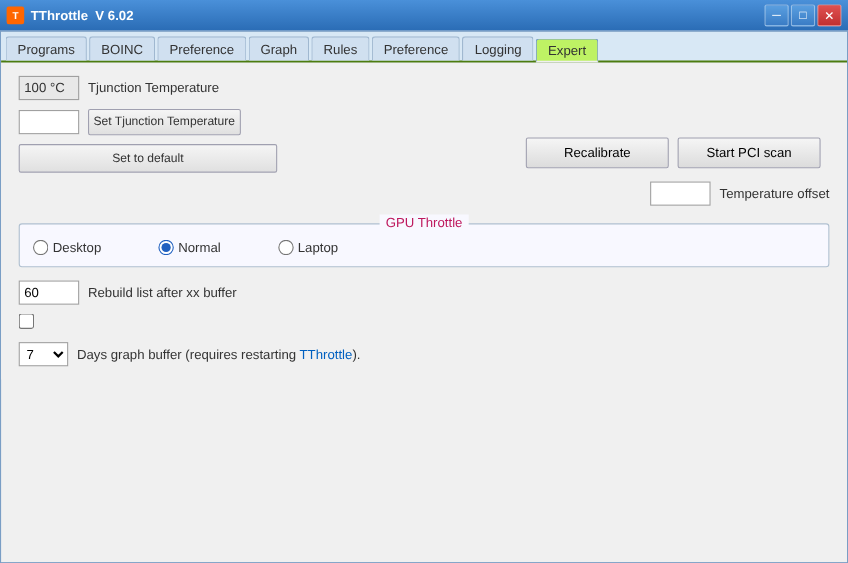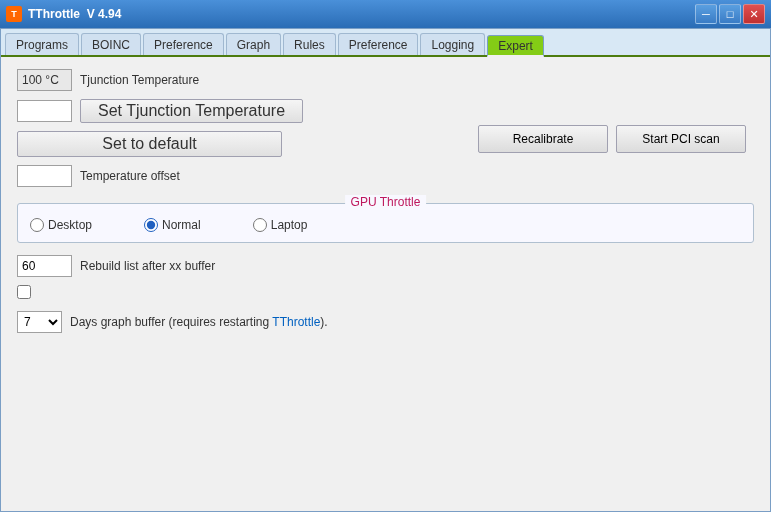--- a/index.html
+++ b/index.html
@@ -84,21 +84,21 @@
       cursor: pointer;
       margin-right: 2px;
       border-radius: 3px 3px 0 0;
       font-size: 12px;
       color: #333;
       height: 22px;
       display: flex;
       align-items: center;
     }
     .tab.active {
-      background: #84cc16;
+      background: #bef264;
       border-color: #7a9ec5;
       border-bottom: 2px solid #f0f0f0;
       margin-bottom: -2px;
       font-weight: normal;
       justify-content: flex-end;
     }
 
     
     .content {
       padding: 12px 16px;
@@ -121,25 +121,25 @@
       padding: 2px 4px;
       font-size: 12px;
     }
     .input-small.gray-bg {
       background: #e8e8e8;
       color: #333;
     }
 
     .btn {
       height: 24px;
-      padding: 0 17px;
+      padding: 0 4px;
       border: 1px solid #a0a0b0;
       background: linear-gradient(to bottom, #f5f5f5, #e0e0e0);
       cursor: pointer;
-      font-size: 16px;
+      font-size: 11px;
       border-radius: 2px;
       color: #333;
     }
 
     .label-text {
       font-size: 12px;
       color: #333;
     }
 
     
@@ -243,21 +243,21 @@
     .relative-container {
       position: relative;
     }
   </style>
 </head>
 <body>
 
 <div class="title-bar">
   <div class="title-bar-icon">T</div>
   <span class="title-bar-text">
-    <span>TThrottle</span>&nbsp;&nbsp;<span>V 4.94</span>
+    <span>TThrottle</span>&nbsp;&nbsp;<span>V 6.02</span>
   </span>
   <div class="title-bar-controls">
     <button class="title-btn">─</button>
     <button class="title-btn">□</button>
     <button class="title-btn close-btn">✕</button>
   </div>
 </div>
 
 <div class="window">
   <div class="tab-bar">
@@ -293,24 +293,24 @@
       <input class="input-small gray-bg" type="text" value="100 °C" readonly="" style="">
       <span class="label-text">Tjunction Temperature</span>
     </div>
 
     <div class="form-row">
       <input class="input-small" type="text" value="" style="">
       <button class="btn">Set Tjunction Temperature</button>
     </div>
 
     <div class="form-row">
-      <button class="btn" style="width:265px; height:26px;">Set to default</button>
-    </div>
-
-    <div class="form-row" style="margin-top:6px;">
+      <button class="btn" style="width:235px; height:26px;">Set to default</button>
+    </div>
+
+    <div class="form-row" style="margin-top:6px;justify-content:flex-end;">
       <input class="input-small" type="text" value="" style="">
       <span class="label-text">Temperature offset</span>
     </div>
 
     <div class="right-buttons">
       <button class="right-btn">Recalibrate</button>
       <button class="right-btn">Start PCI scan</button>
     </div>
 
     <div class="gpu-throttle-box">

